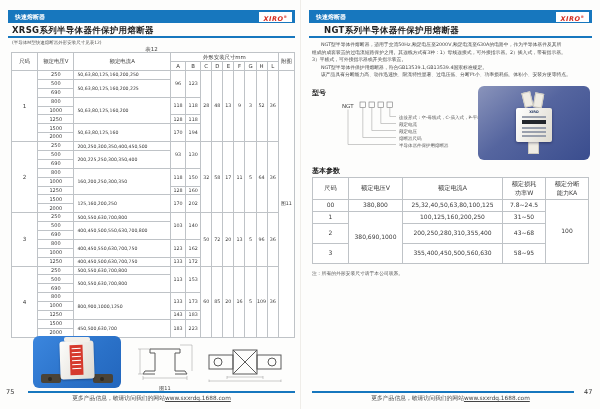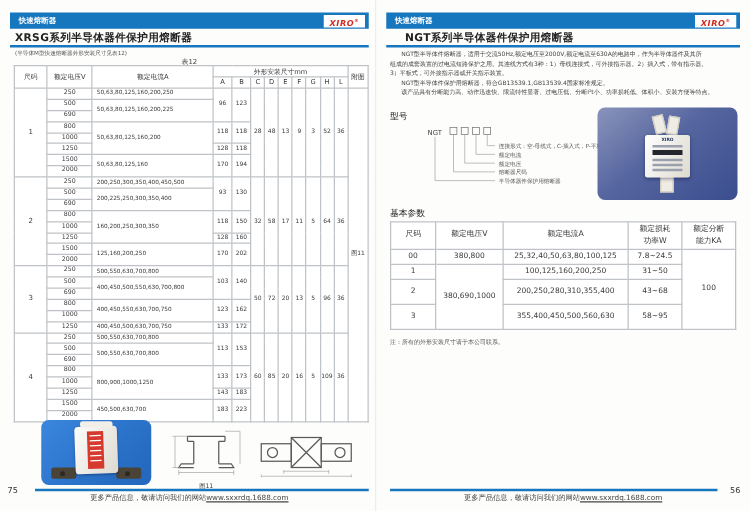--- a/index.html
+++ b/index.html
@@ -38,21 +38,21 @@
   #rtable { width:276px; font-size:6px; }
   #rtable th { font-size:6.2px; height:22px; white-space:pre-line; line-height:1.3; }
   #rtable td { line-height:1.1; }
   #rtable tr:nth-child(1) td { height:12px; }
   #rtable tr:nth-child(2) td { height:12px; }
   #rtable tr:nth-child(3) td { height:20px; }
   #rtable tr:nth-child(4) td { height:20px; }
 
   .para-line { font-size:4.8px; line-height:7.6px; color:#444; white-space:pre-wrap; }
   .para-line.indent { text-indent:9px; }
-  .sub-head { font-size:7px; font-weight:normal; color:#222; }
+  .sub-head { font-size:7px; font-weight:bold; color:#222; }
   .note-line { font-size:4.8px; color:#555; }
 
   
   .foot-rule { height:1.5px; background:#1777be; }
   .foot-text { font-size:5.8px; color:#444; text-align:center; }
   .foot-url { text-decoration:underline; }
   .pagenum { font-size:6.5px; color:#333; }
 
   
   .photo-l { width:88px; height:52px; border-radius:6px;
@@ -452,16 +452,16 @@
         <td>3</td>
         <td>355,400,450,500,560,630</td>
         <td>58~95</td>
       </tr>
     </tbody>
 </table>
 
 <div class="abs note-line" style="left:312px; top:270px;">注：所有的外形安装尺寸请于本公司联系。</div>
 
 <div class="abs foot-rule" style="left:312px; top:391px; width:262px;"></div>
-<div class="abs pagenum" style="left:584px; top:388px;">56</div>
+<div class="abs pagenum" style="left:584px; top:388px;">47</div>
 <div class="abs foot-text" style="left:309px; top:394px; width:283px;">
   <span>更多产品信息，敬请访问我们的网站</span><span class="foot-url">www.sxxrdq.1688.com</span>
 </div>
 
 </body></html>

